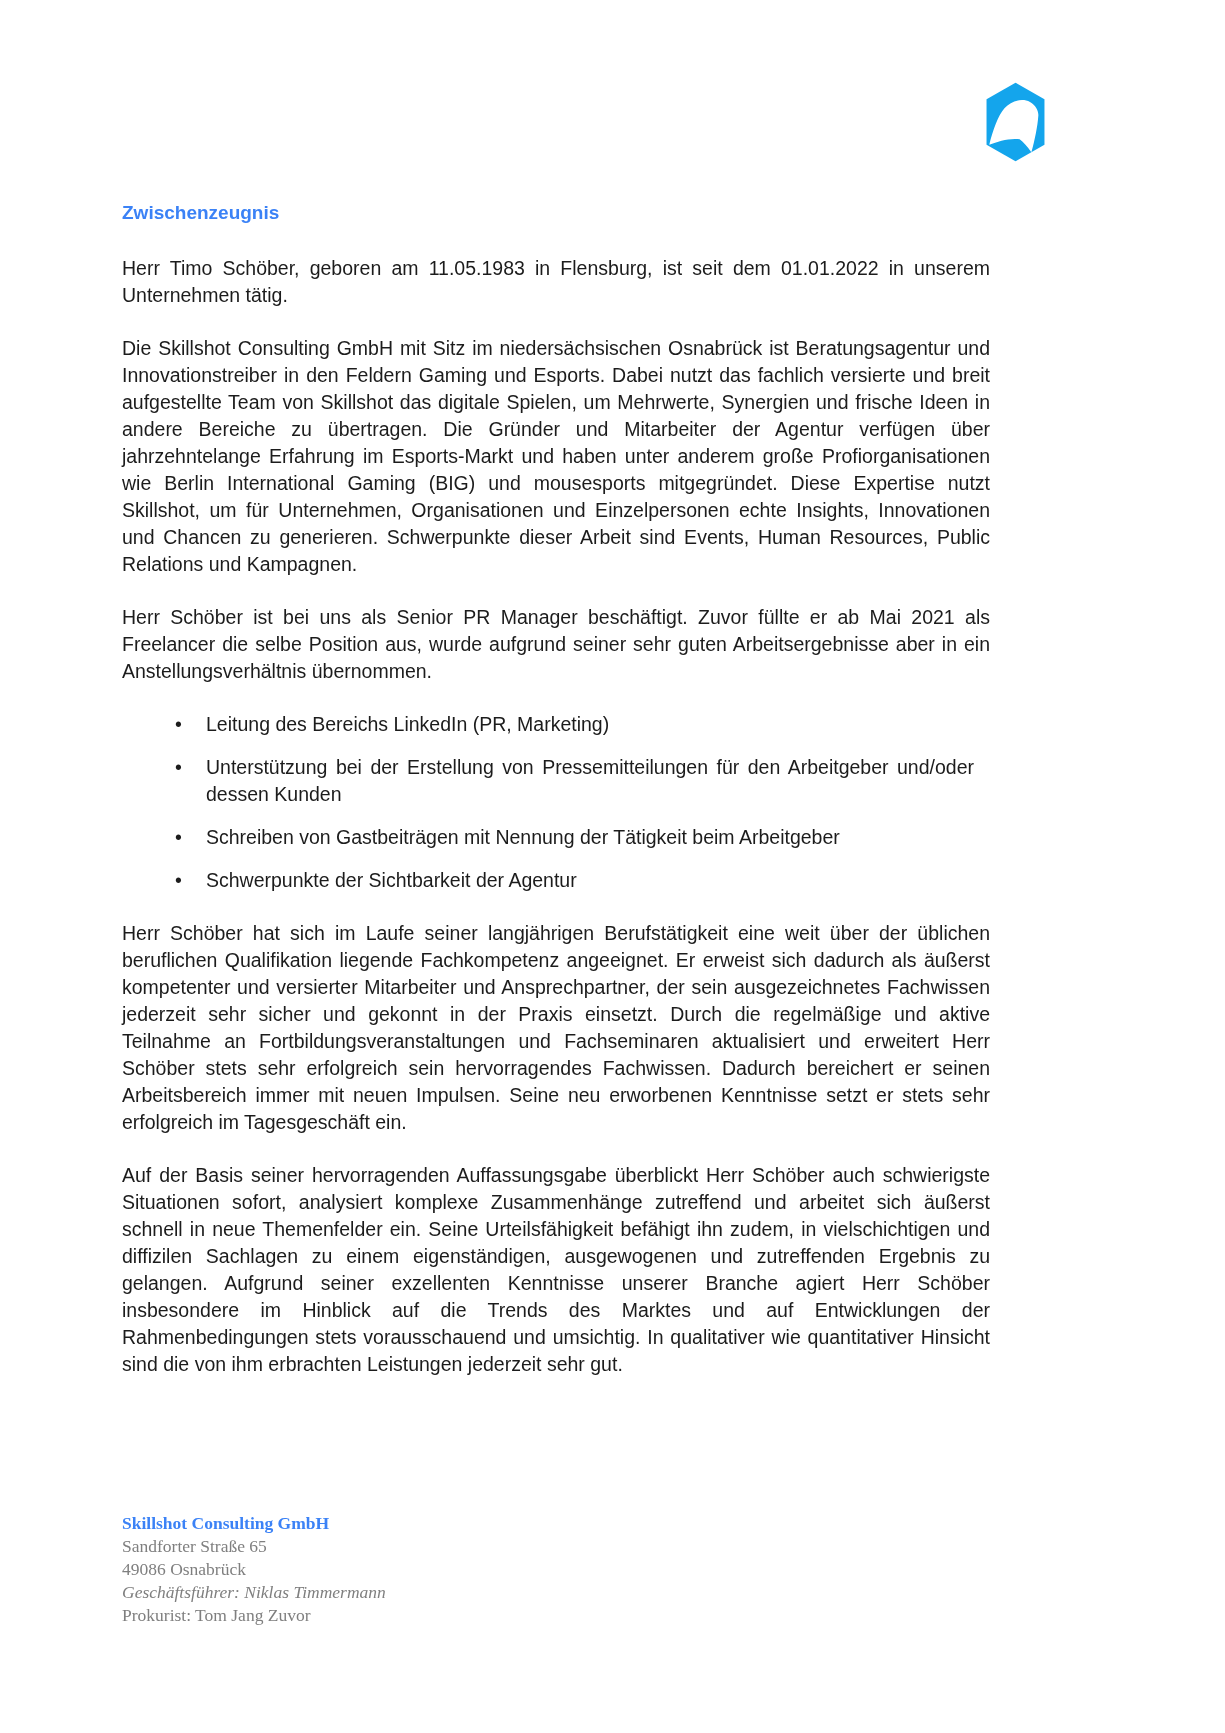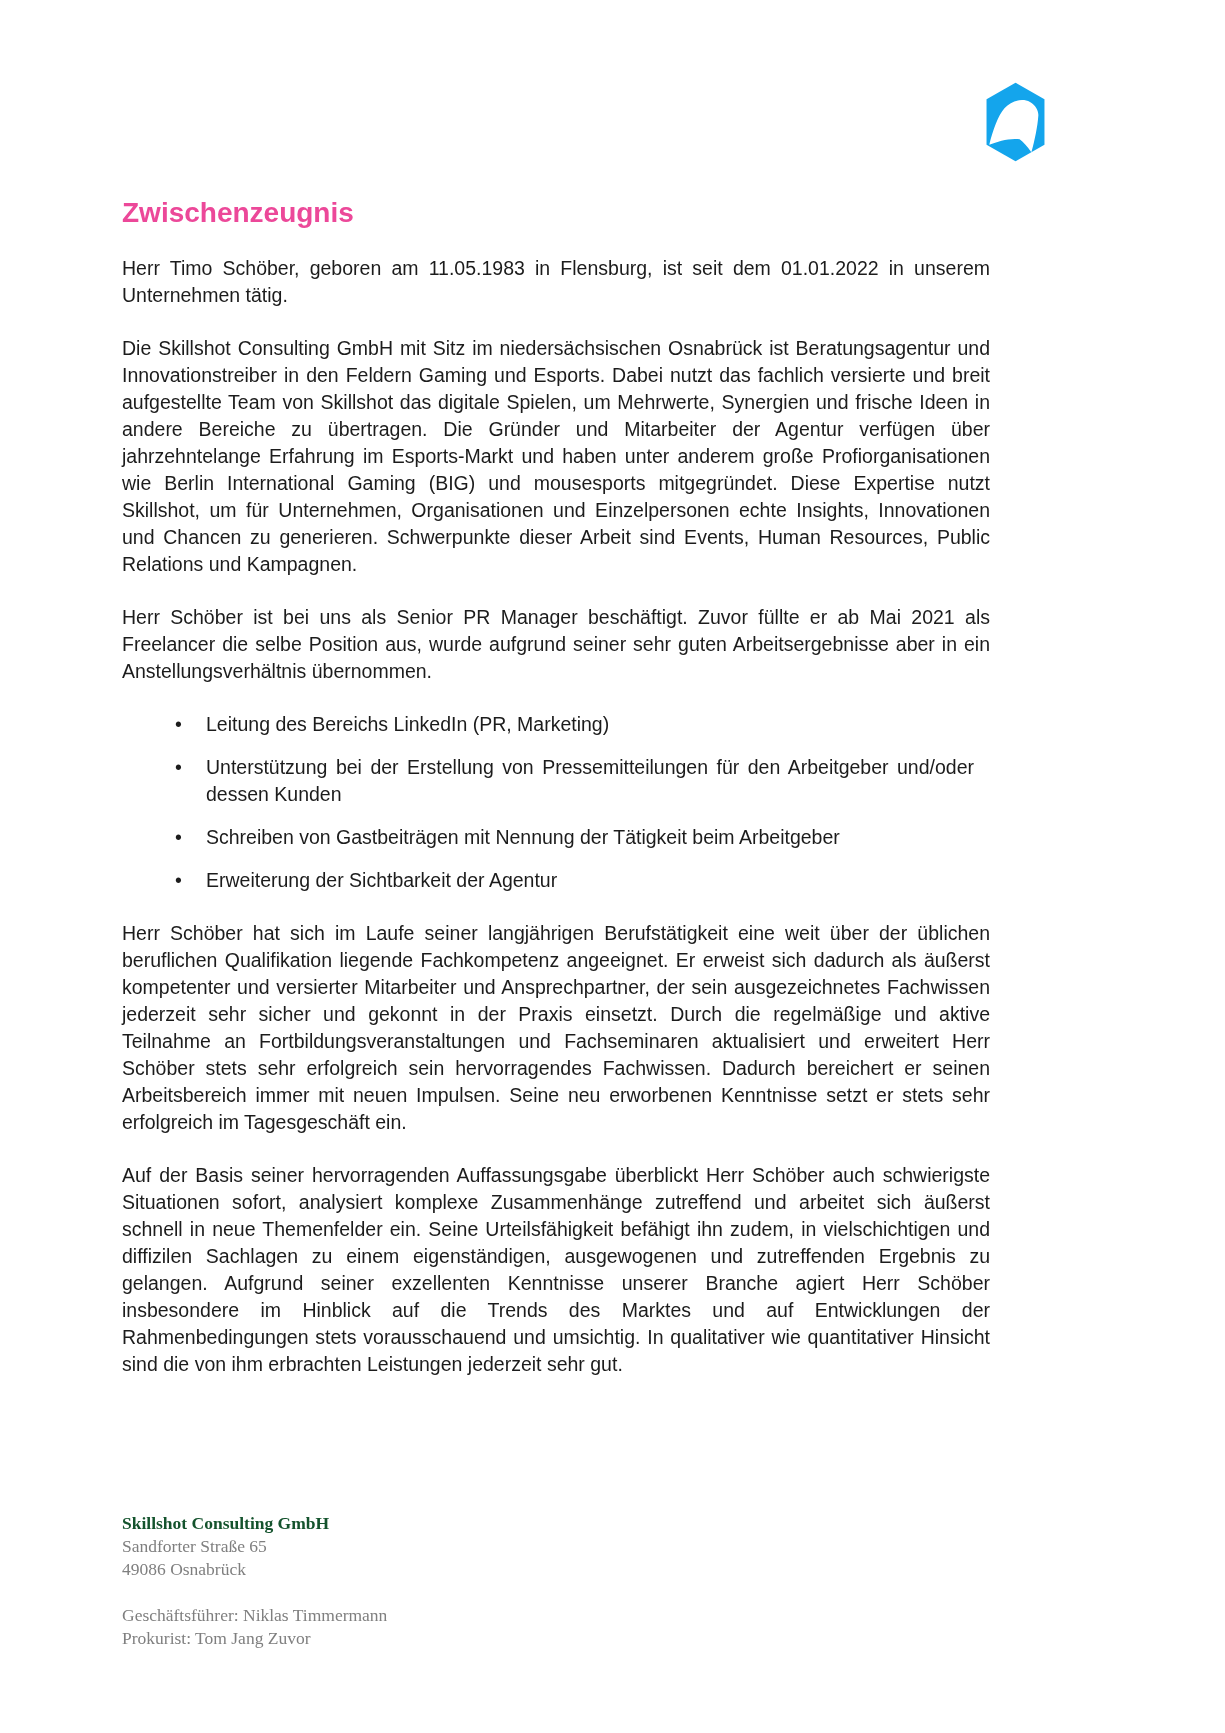--- a/index.html
+++ b/index.html
@@ -28,24 +28,24 @@
   .content {
     position: absolute;
     left: 122px;
     top: 197px;
     width: 868px;
     font-size: 19.5px;
     line-height: 27px;
   }
   h1.doc-title {
     margin: 0;
-    font-size: 28px;
+    font-size: 19px;
     line-height: 32px;
     font-weight: 700;
-    color: #ec4899;
+    color: #3b82f6;
   }
   p.para {
     margin: 26px 0 0 0;
     text-align: justify;
   }
   p.para.after-title {
   }
   ul.task-list {
     margin: 26px 0 0 0;
     padding: 0 0 0 68px;
@@ -66,24 +66,24 @@
     position: absolute;
     left: 122px;
     top: 1512px;
     font-family: "Liberation Serif", serif;
     font-size: 17.5px;
     line-height: 23px;
     color: #7f7f7f;
   }
   .footer .company {
     font-weight: 700;
-    color: #14532d;
+    color: #3b82f6;
   }
   .footer .block-management {
-    margin-top: 23px;
+    font-style: italic;
   }
 </style>
 </head>
 <body>
 
 <div class="page">
 
   <div class="logo">
     <svg viewBox="0 0 100 116" xmlns="http://www.w3.org/2000/svg" aria-hidden="true">
       <polygon points="50,1 92,25 92,91 50,115 8,91 8,25" fill="#14a5ec"></polygon>
@@ -106,21 +106,21 @@
 
     <p class="para">Die Skillshot Consulting GmbH mit Sitz im niedersächsischen Osnabrück ist Beratungsagentur und Innovationstreiber in den Feldern Gaming und Esports. Dabei nutzt das fachlich versierte und breit aufgestellte Team von Skillshot das digitale Spielen, um Mehrwerte, Synergien und frische Ideen in andere Bereiche zu übertragen. Die Gründer und Mitarbeiter der Agentur verfügen über jahrzehntelange Erfahrung im Esports-Markt und haben unter anderem große Profiorganisationen wie Berlin International Gaming (BIG) und mousesports mitgegründet. Diese Expertise nutzt Skillshot, um für Unternehmen, Organisationen und Einzelpersonen echte Insights, Innovationen und Chancen zu generieren. Schwerpunkte dieser Arbeit sind Events, Human Resources, Public Relations und Kampagnen.</p>
 
     <p class="para">Herr Schöber ist bei uns als Senior PR Manager beschäftigt. Zuvor füllte er ab Mai 2021 als Freelancer die selbe Position aus, wurde aufgrund seiner sehr guten Arbeitsergebnisse aber in ein Anstellungsverhältnis übernommen.</p>
 
 
     <ul class="task-list">
       <li>Leitung des Bereichs LinkedIn (PR, Marketing)</li>
       <li>Unterstützung bei der Erstellung von Pressemitteilungen für den Arbeitgeber und/oder dessen Kunden</li>
       <li>Schreiben von Gastbeiträgen mit Nennung der Tätigkeit beim Arbeitgeber</li>
-      <li>Erweiterung der Sichtbarkeit der Agentur</li>
+      <li>Schwerpunkte der Sichtbarkeit der Agentur</li>
     </ul>
 
     <p class="para">Herr Schöber hat sich im Laufe seiner langjährigen Berufstätigkeit eine weit über der üblichen beruflichen Qualifikation liegende Fachkompetenz angeeignet. Er erweist sich dadurch als äußerst kompetenter und versierter Mitarbeiter und Ansprechpartner, der sein ausgezeichnetes Fachwissen jederzeit sehr sicher und gekonnt in der Praxis einsetzt. Durch die regelmäßige und aktive Teilnahme an Fortbildungsveranstaltungen und Fachseminaren aktualisiert und erweitert Herr Schöber stets sehr erfolgreich sein hervorragendes Fachwissen. Dadurch bereichert er seinen Arbeitsbereich immer mit neuen Impulsen. Seine neu erworbenen Kenntnisse setzt er stets sehr erfolgreich im Tagesgeschäft ein.</p>
 
     <p class="para">Auf der Basis seiner hervorragenden Auffassungsgabe überblickt Herr Schöber auch schwierigste Situationen sofort, analysiert komplexe Zusammenhänge zutreffend und arbeitet sich äußerst schnell in neue Themenfelder ein. Seine Urteilsfähigkeit befähigt ihn zudem, in vielschichtigen und diffizilen Sachlagen zu einem eigenständigen, ausgewogenen und zutreffenden Ergebnis zu gelangen. Aufgrund seiner exzellenten Kenntnisse unserer Branche agiert Herr Schöber insbesondere im Hinblick auf die Trends des Marktes und auf Entwicklungen der Rahmenbedingungen stets vorausschauend und umsichtig. In qualitativer wie quantitativer Hinsicht sind die von ihm erbrachten Leistungen jederzeit sehr gut.</p>
 
   </div>
 
   <div class="footer">
     <div class="company">Skillshot Consulting GmbH</div>

